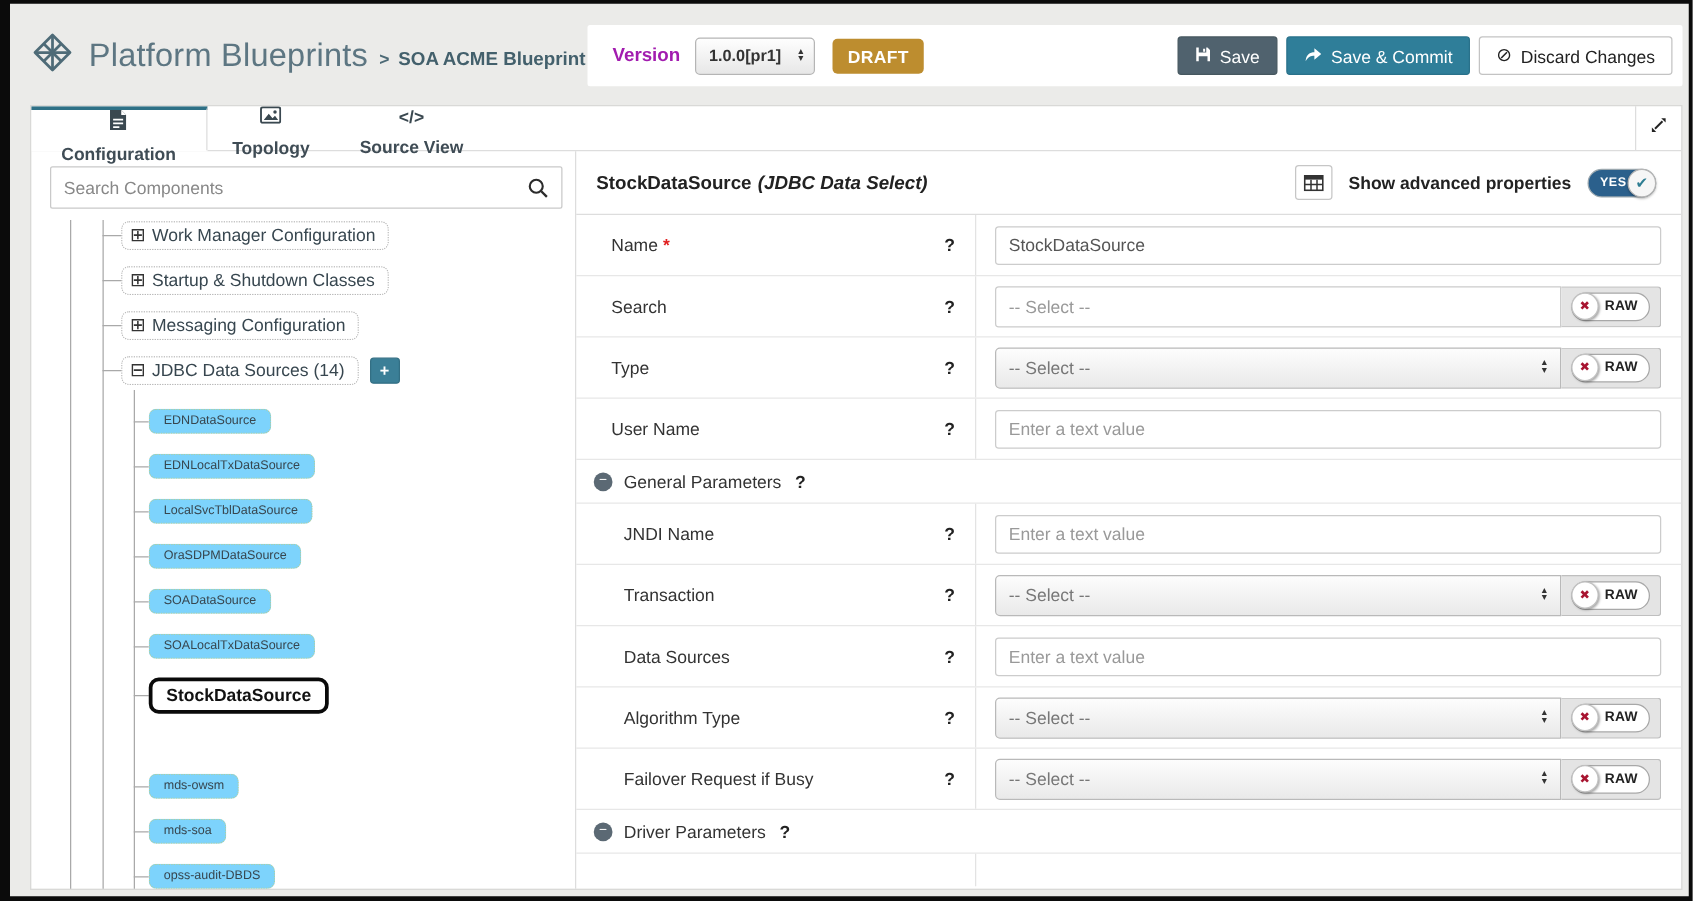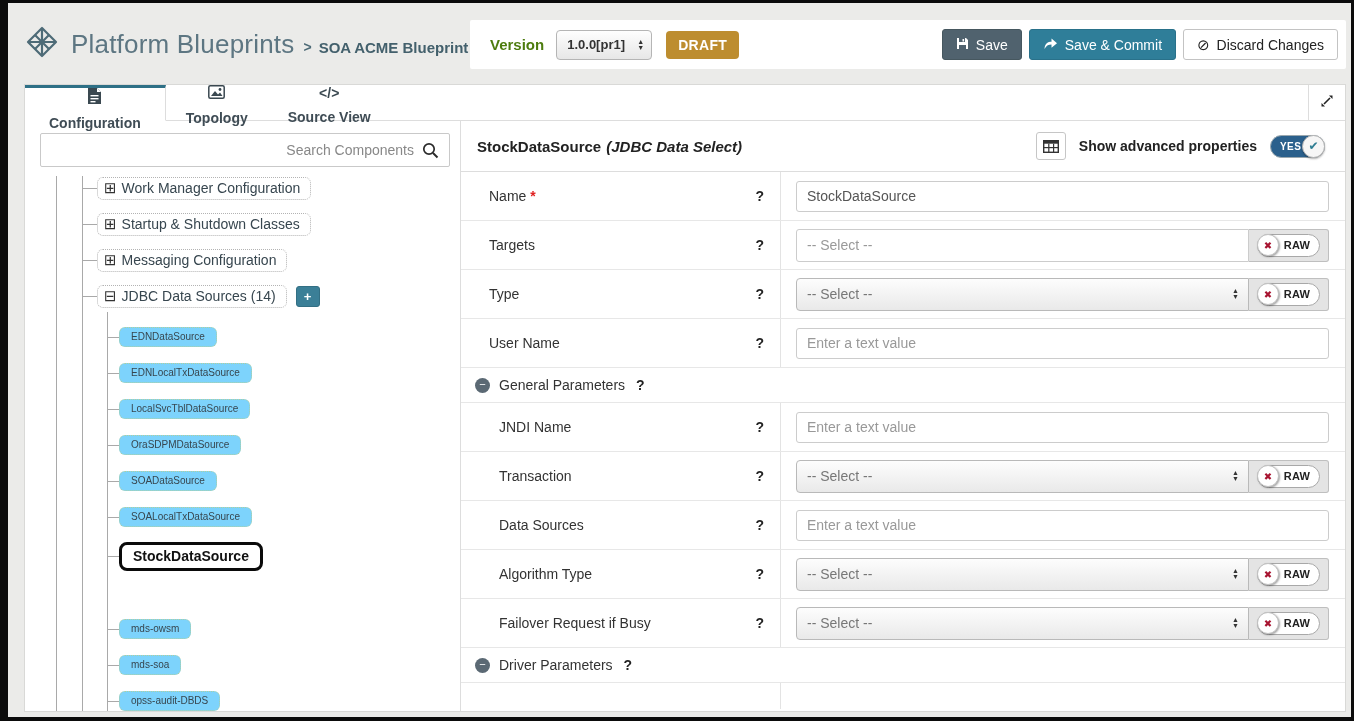--- a/index.html
+++ b/index.html
@@ -12,21 +12,21 @@
   .header { position:absolute; left:0; top:0; width:100%; height:82px; }
   .brand { position:absolute; left:17px; top:0; height:82px; display:flex; align-items:center; }
   .brand .logo { margin-right:12px; }
   .app-title { font-size:26px; color:#5d7682; letter-spacing:.2px; }
   .crumb-sep { font-size:14px; font-weight:700; color:#4d6a76; margin:6px 7px 0 9px; }
   .crumb-bold { font-size:15px; font-weight:700; color:#43606c; margin-top:6px; }
   .crumb-tail { font-size:15px; color:#43606c; margin-top:6px; }
 
   .toolbar { position:absolute; left:462px; top:17px; width:876px; height:49px;
              background:#fff; border-radius:2px; display:flex; align-items:center; padding:0 8px 0 20px; }
-  .version-label { font-size:15px; font-weight:700; color:#4d7c0f; }
+  .version-label { font-size:15px; font-weight:700; color:#a21caf; }
   .version-select { margin-left:12px; width:96px; height:30px; border:1px solid #b5b5b5; border-radius:4px;
              background:linear-gradient(#fefefe,#e7e7e7); display:flex; align-items:center; padding:0 7px 0 10px;
              cursor:pointer; }
   .version-select .val { font-size:13px; font-weight:700; color:#333; flex:1; }
   .stepper { display:flex; flex-direction:column; align-items:center; line-height:6px; font-size:7px; color:#333; }
   .badge-draft { margin-left:14px; background:#bd8d2f; color:#fff; font-size:14px; font-weight:700;
              padding:6px 12px; border-radius:4px; letter-spacing:.3px; }
   .toolbar .btns { margin-left:auto; display:flex; gap:7px; }
   .btn { height:31px; display:inline-flex; align-items:center; gap:7px; padding:0 13px;
          border-radius:3px; font-size:14px; cursor:pointer; border:1px solid transparent; }
@@ -47,21 +47,21 @@
          align-items:center; justify-content:center; cursor:pointer; }
 
   .panels { position:relative; display:flex; height:590px; }
   .left-panel { position:relative; width:435px; height:590px; }
   .right-panel { position:relative; flex:1; height:590px; border-left:1px solid #ddd; }
 
   
   .search-box { position:absolute; left:15px; top:12px; width:410px; height:34px; background:#fff;
         border:1px solid #c9c9c9; border-radius:2px; display:flex; align-items:center; }
   .search-box input { flex:1; border:0; outline:0; font-size:14px; color:#333; padding:0 8px 0 10px;
-        font-family:inherit; background:transparent;text-align:right; }
+        font-family:inherit; background:transparent; }
   .search-box input::placeholder { color:#888; }
   .search-box .sicon { margin-right:10px; display:flex; }
 
   .vline { position:absolute; width:1px; background:#a9a9a9; }
   .tree-row { position:absolute; display:flex; align-items:center; }
   .conn { height:1px; background:#a9a9a9; }
   .conn.cat { width:15px; }
   .conn.child { width:12px; }
   .node-cat { display:inline-flex; align-items:center; background:#fff; border:1px dotted #b3b3b3;
         border-radius:6px; padding:2px 10px 3px 6px; font-size:14px; color:#37464f; cursor:pointer; }
@@ -349,21 +349,21 @@
               <span class="req">*</span>
               <span class="help">?</span>
             </div>
             <div class="cell-field">
               <input class="text-input" value="StockDataSource" style="">
             </div>
           </div>
 
           <div class="frow">
             <div class="cell-label">
-              <span>Targets</span>
+              <span>Search</span>
               <span class="help">?</span>
             </div>
             <div class="cell-field">
               <div class="igroup">
                 <input class="pick-input" placeholder="-- Select --" style="">
                 <span class="addon">
                   <span class="raw-pill">
                     <span class="xcirc">
                         <span class="xmark">✖</span>
                       </span>

